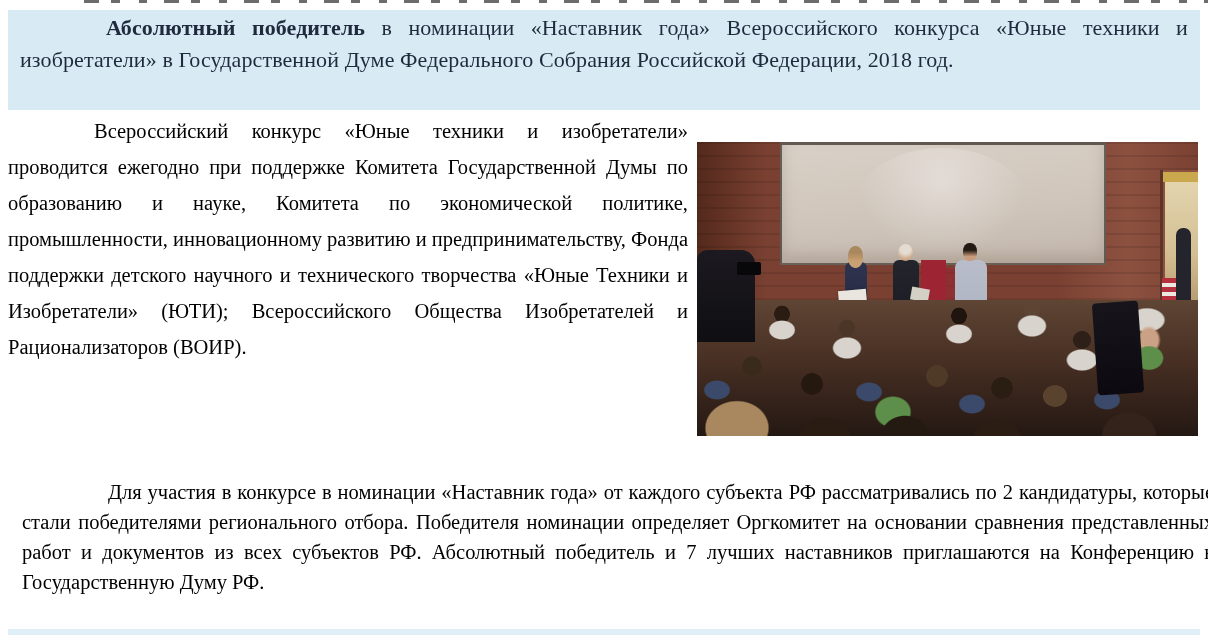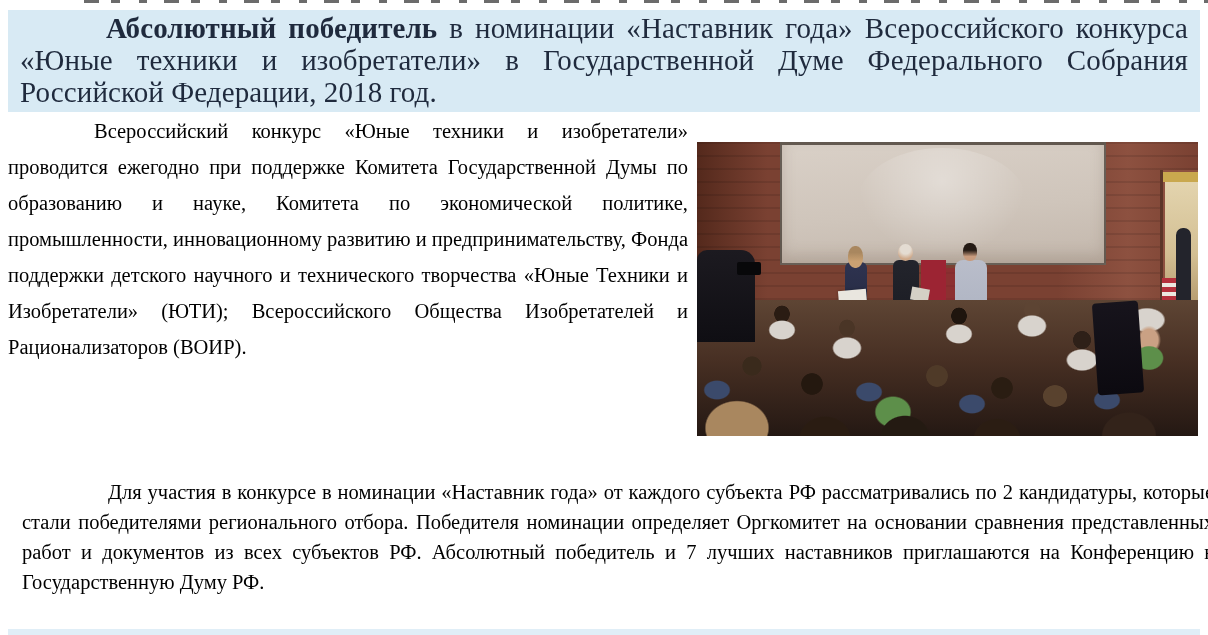--- a/index.html
+++ b/index.html
@@ -7,21 +7,21 @@
               font-family:"Liberation Serif","DejaVu Serif",serif; }
   .page { position:relative; width:1208px; height:635px; background:#fff; }
 
   
   .top-artifact { position:absolute; left:84px; right:0; top:0; height:3px; opacity:.65;
     background:repeating-linear-gradient(90deg,#1c1c1c 0 15px,transparent 15px 27px,#1c1c1c 27px 36px,transparent 36px 55px,#1c1c1c 55px 63px,transparent 63px 80px); }
 
   
   .band { position:absolute; left:8px; top:10px; width:1192px; min-height:100px;
     padding:2px 12px 4px 12px; text-align:justify; }
-  .band p { font-size:29px; line-height:32px; text-indent:86px; letter-spacing:.1px; }
+  .band p { font-size:22px; line-height:32px; text-indent:86px; letter-spacing:.1px; }
   .band .lead { font-weight:bold; }
 
   
   .leftcol { position:absolute; left:8px; top:113px; width:680px; color:#000; }
   .leftcol p { font-size:20.5px; line-height:36px; text-align:justify; text-indent:86px; }
 
   
   .bottom { position:absolute; left:22px; top:477px; width:1192px; color:#000; }
   .bottom p { font-size:20.5px; line-height:30px; text-align:justify; text-indent:86px; }
 

